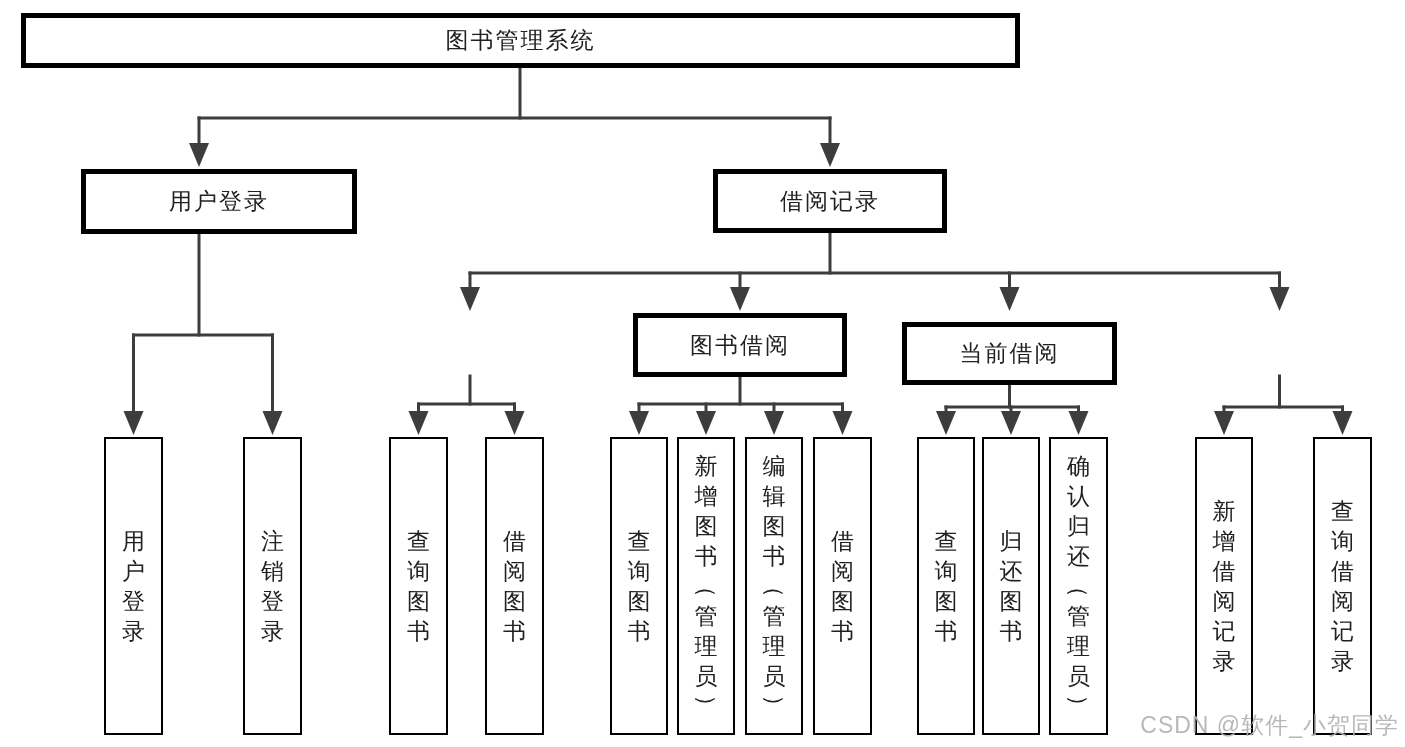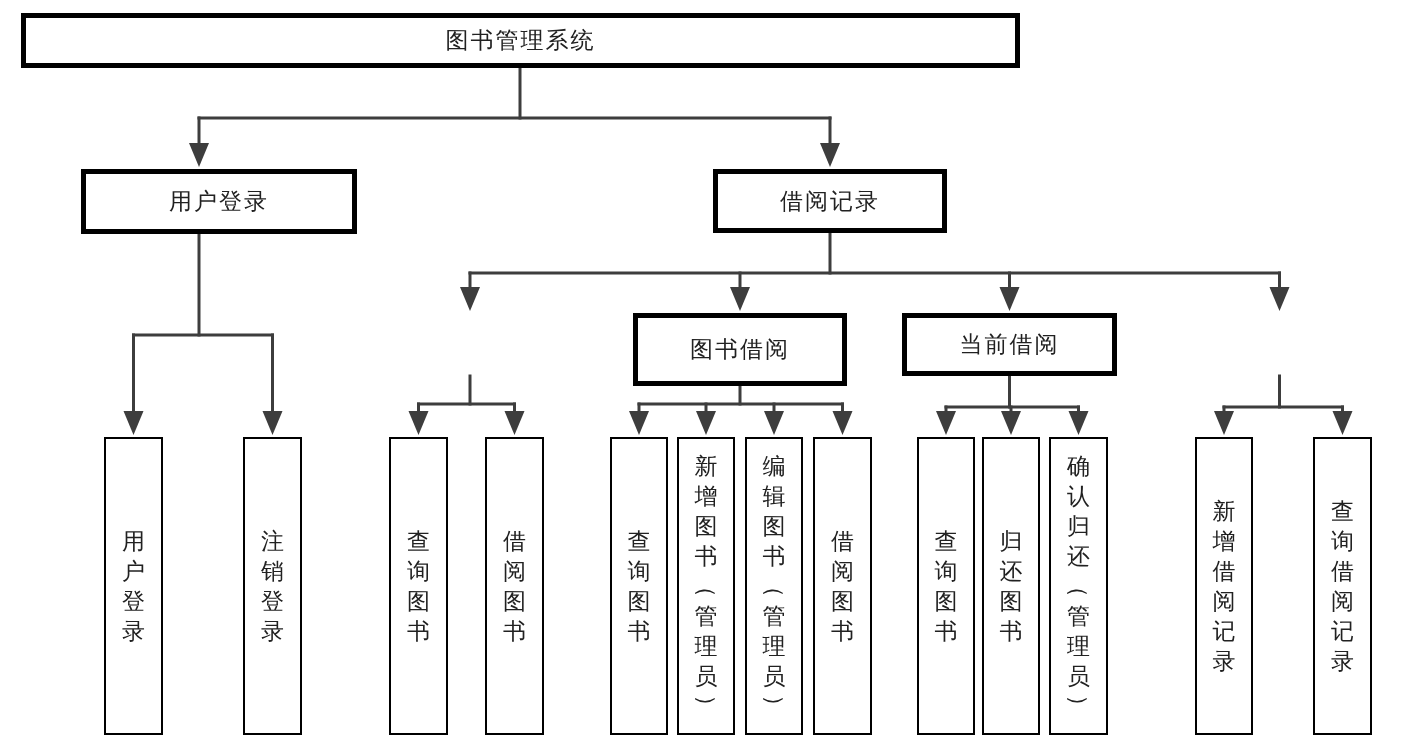--- a/index.html
+++ b/index.html
@@ -105,24 +105,24 @@
     <span>图书管理系统</span>
   </div>
 
   <div class="box hbox" style="left:81px;top:169px;width:276px;height:65px">
     <span>用户登录</span>
   </div>
   <div class="box hbox" style="left:713px;top:169px;width:234px;height:64px">
     <span>借阅记录</span>
   </div>
 
-  <div class="box hbox" style="left:633px;top:313px;width:214px;height:73px">
+  <div class="box hbox" style="left:633px;top:313px;width:214px;height:64px">
     <span>图书借阅</span>
   </div>
-  <div class="box hbox" style="left:902px;top:313px;width:215px;height:63px">
+  <div class="box hbox" style="left:902px;top:322px;width:215px;height:63px">
     <span>当前借阅</span>
   </div>
 
   <div class="box vbox" style="left:104px;top:437px;width:59px;height:298px">
     <div class="vtext">
         <span class="ch">用</span>
         <span class="ch">户</span>
         <span class="ch">登</span>
         <span class="ch">录</span>
       </div>
@@ -240,14 +240,15 @@
     <div class="vtext">
         <span class="ch">查</span>
         <span class="ch">询</span>
         <span class="ch">借</span>
         <span class="ch">阅</span>
         <span class="ch">记</span>
         <span class="ch">录</span>
       </div>
   </div>
 
+  <div class="watermark">CSDN @软件_小贺同学</div>
 
 </div>
 
 </body></html>

